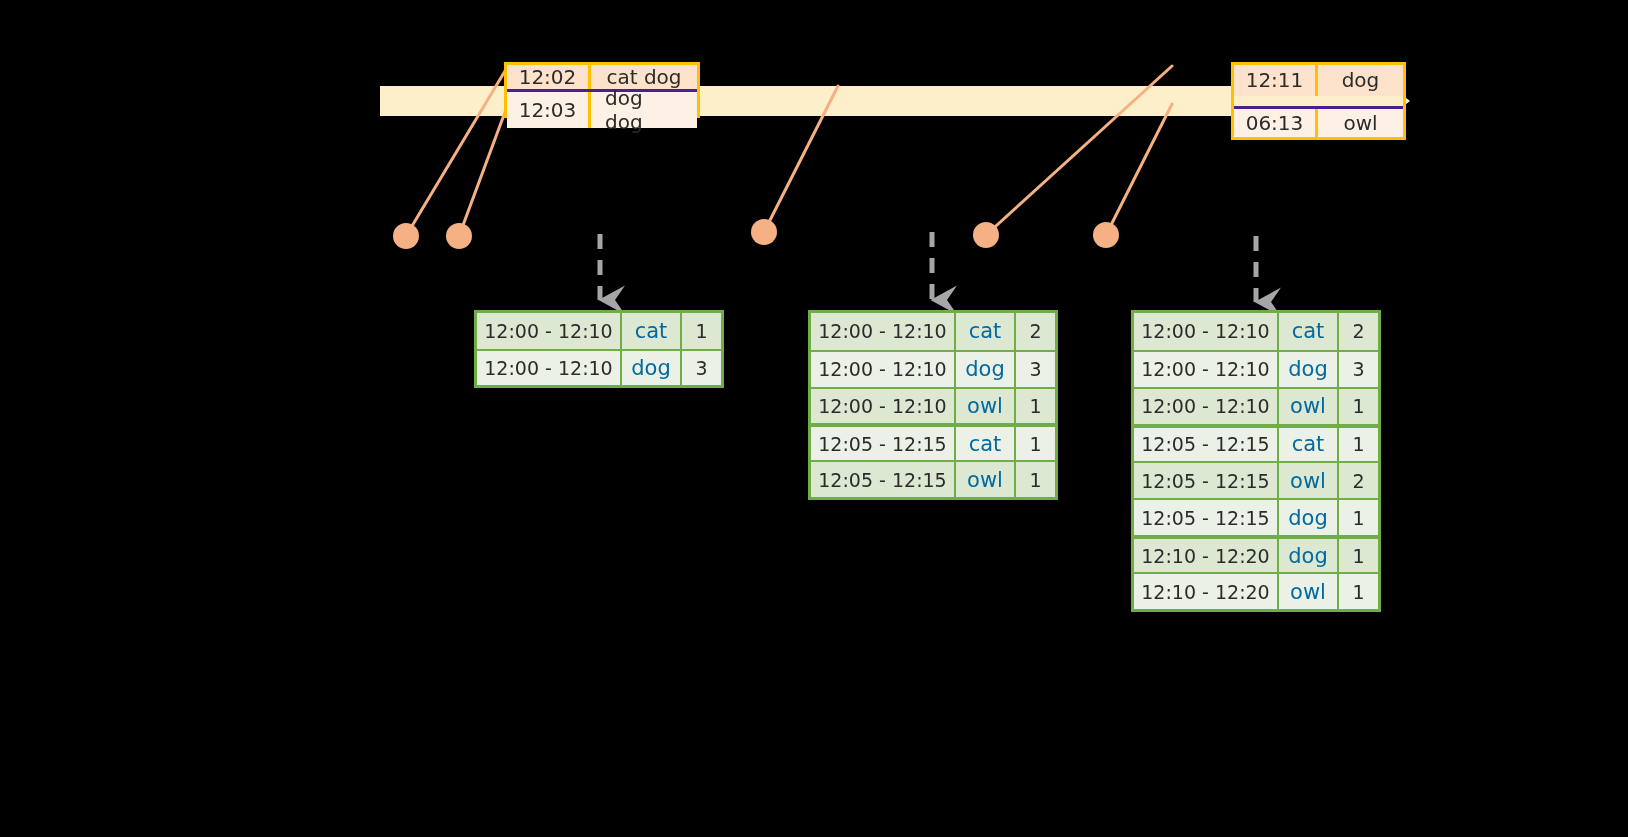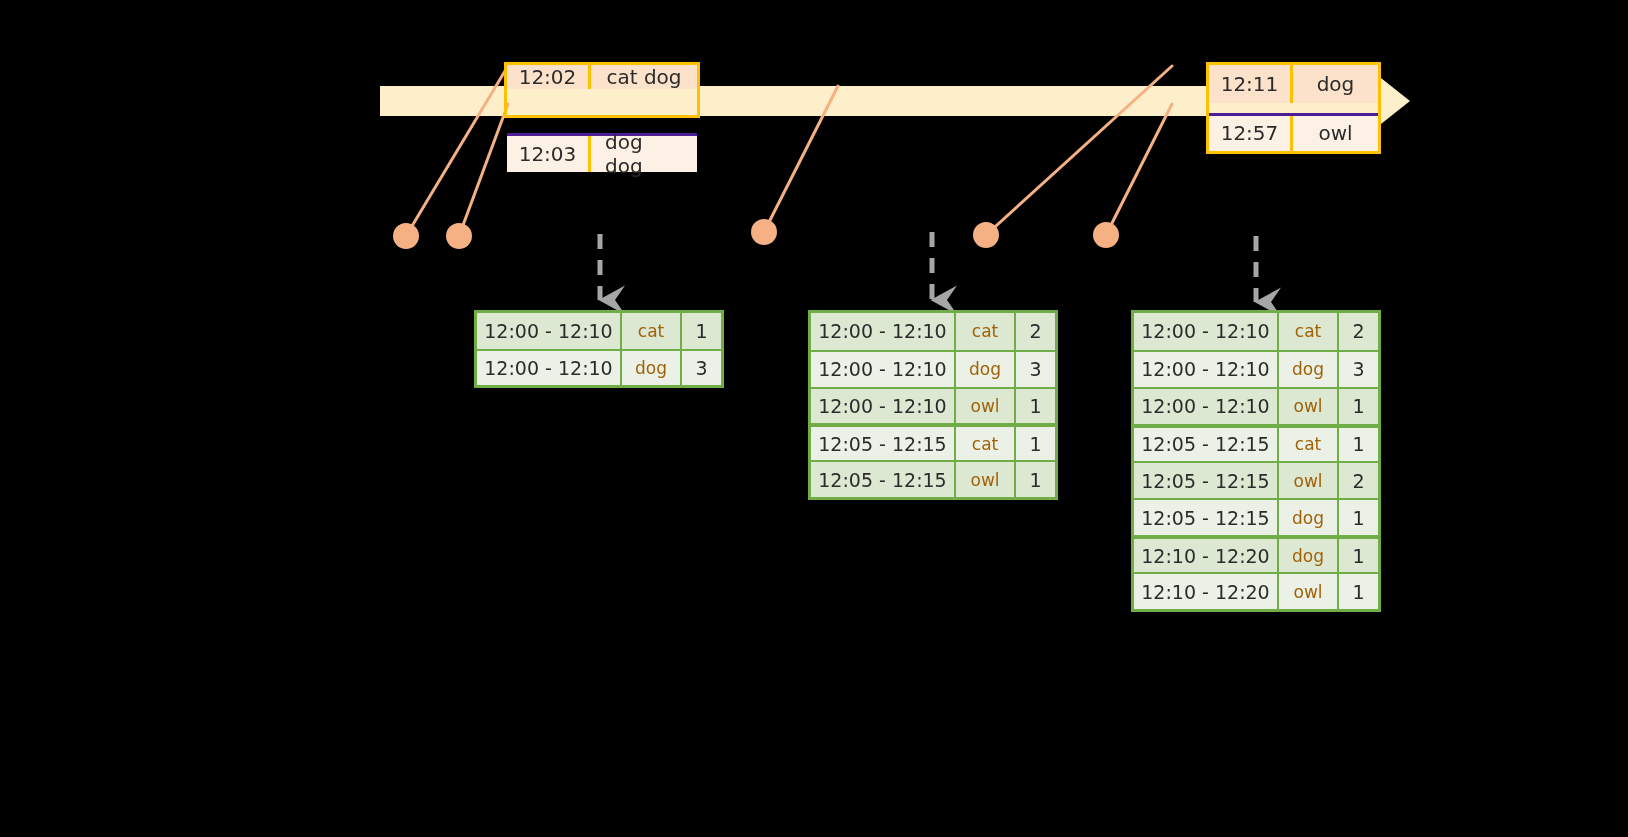--- a/index.html
+++ b/index.html
@@ -96,22 +96,22 @@
     justify-content: center;
     font-size: 19px;
     color: #2b2b2b;
     box-sizing: border-box;
   }
   .cell-key {
     border-right: 2px solid #70AD47;
     display: flex;
     align-items: center;
     justify-content: center;
-    font-size: 17px;
-    color: #a16207;
+    font-size: 21px;
+    color: #0369a1;
     box-sizing: border-box;
   }
   .cell-count {
     display: flex;
     align-items: center;
     justify-content: center;
     font-size: 19px;
     color: #2b2b2b;
     box-sizing: border-box;
   }
@@ -148,39 +148,39 @@
       <circle cx="1106" cy="235" r="13"></circle>
     </g>
 
     <g stroke="#A6A6A6" stroke-width="5" fill="none" stroke-dasharray="15 11" marker-end="url(#dashArrowHead)">
       <line x1="600" y1="234" x2="600" y2="300"></line>
       <line x1="932" y1="232" x2="932" y2="300"></line>
       <line x1="1256" y1="236" x2="1256" y2="302"></line>
     </g>
   </svg>
 
-  <div class="event-box" style="left:504px; top:62px; width:196px; height:56px;gap:44px;">
+  <div class="event-box" style="left:504px; top:62px; width:196px; height:56px;">
     <div class="event-row shade-dark">
       <div class="event-time">12:02</div>
       <div class="event-payload">cat dog</div>
     </div>
     <div class="event-row shade-light">
       <div class="event-time">12:03</div>
       <div class="event-payload">dog dog</div>
     </div>
   </div>
 
 
-  <div class="event-box" style="left:1206px; top:62px; width:175px; height:92px;gap:10px;">
+  <div class="event-box" style="left:1231px; top:62px; width:175px; height:78px;gap:10px;">
     <div class="event-row shade-dark">
       <div class="event-time">12:11</div>
       <div class="event-payload">dog</div>
     </div>
     <div class="event-row shade-light">
-      <div class="event-time">12:57</div>
+      <div class="event-time">06:13</div>
       <div class="event-payload">owl</div>
     </div>
   </div>
 
   <div class="result-table" style="left:474px; top:310px; width:250px; height:78px;">
     <div class="tbl-row shade-dark">
       <div class="cell-window" style="width:145px">12:00 - 12:10</div>
       <div class="cell-key" style="width:60px">cat</div>
       <div class="cell-count" style="flex:1">1</div>
     </div>

